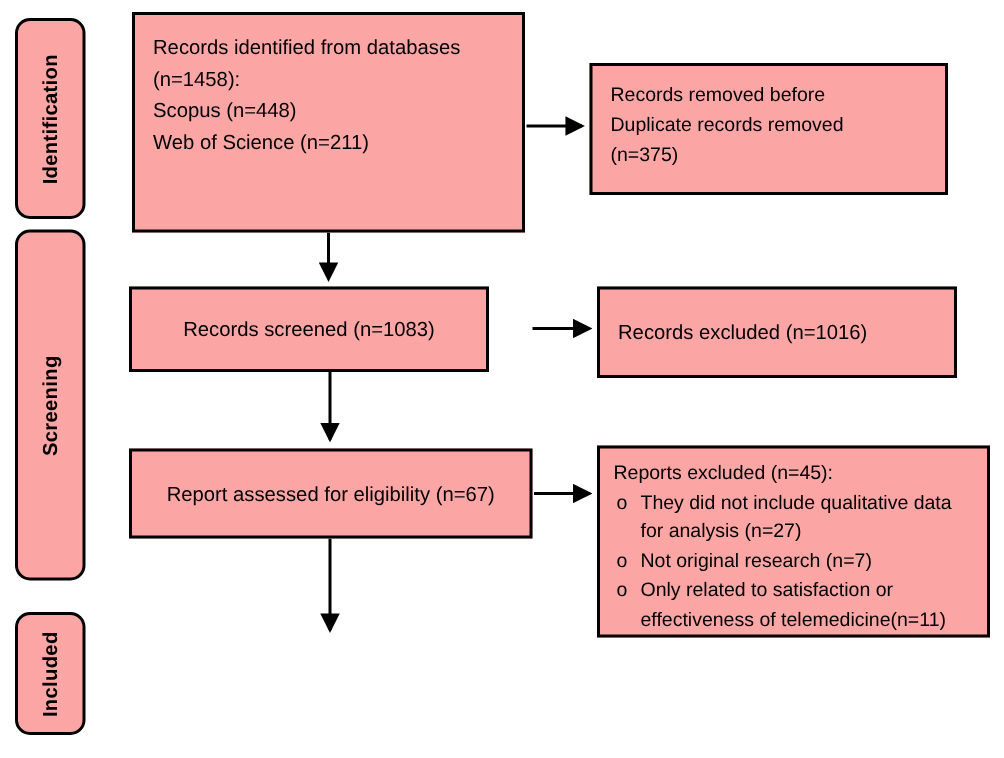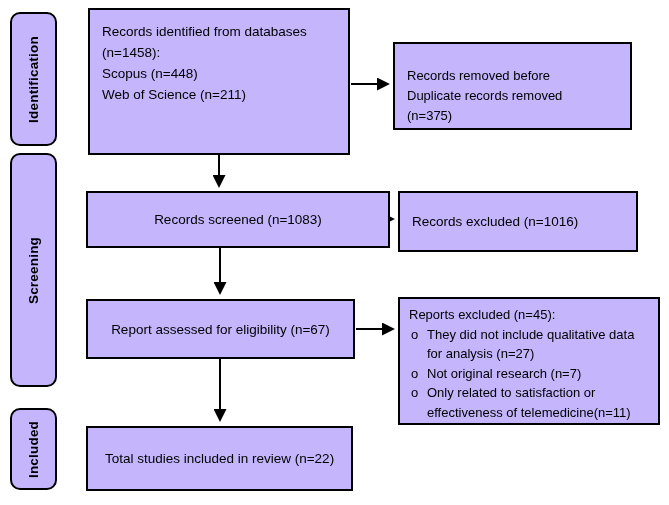--- a/index.html
+++ b/index.html
@@ -19,21 +19,21 @@
   .arrows {
     position: absolute;
     left: 0;
     top: 0;
     pointer-events: none;
   }
   .box {
     position: absolute;
     box-sizing: border-box;
     border: 2px solid #000000;
-    background: #c4b5fd;
+    background: #fca5a5;
     font-size: 13.5px;
     line-height: 21px;
   }
   .stage {
     border-radius: 10px;
     border-width: 2.5px;
     display: flex;
     align-items: center;
     justify-content: center;
   }
@@ -107,33 +107,30 @@
     <span class="vlabel">Included</span>
   </div>
 
   <div class="box multiline" style="left:88px; top:8px; width:262px; height:147px;">
     <div>Records identified from databases</div>
     <div>(n=1458):</div>
     <div>Scopus (n=448)</div>
     <div>Web of Science (n=211)</div>
   </div>
 
-  <div class="box centered" style="left:86px; top:191px; width:304px; height:57px;">
+  <div class="box centered" style="left:86px; top:191px; width:240px; height:57px;">
     <span>Records screened (n=1083)</span>
   </div>
 
   <div class="box centered" style="left:86px; top:299px; width:269px; height:60px;">
     <span>Report assessed for eligibility (n=67)</span>
   </div>
 
-  <div class="box centered" style="left:86px; top:426px; width:267px; height:65px;">
-    <span>Total studies included in review (n=22)</span>
-  </div>
 
-  <div class="box multiline" style="left:393px; top:42px; width:239px; height:88px; padding:22px 12px; line-height:20px; font-size:13px;">
+  <div class="box multiline" style="left:393px; top:42px; width:239px; height:88px; padding:9px 12px; line-height:20px; font-size:13px;">
     <div>Records removed before</div>
     <div>Duplicate records removed</div>
     <div>(n=375)</div>
   </div>
 
   <div class="box left-centered" style="left:398px; top:191px; width:240px; height:61px;text-align:center;">
     <span>Records excluded (n=1016)</span>
   </div>
 
   <div class="box bullets" style="left:398px; top:297px; width:262px; height:128px;">

